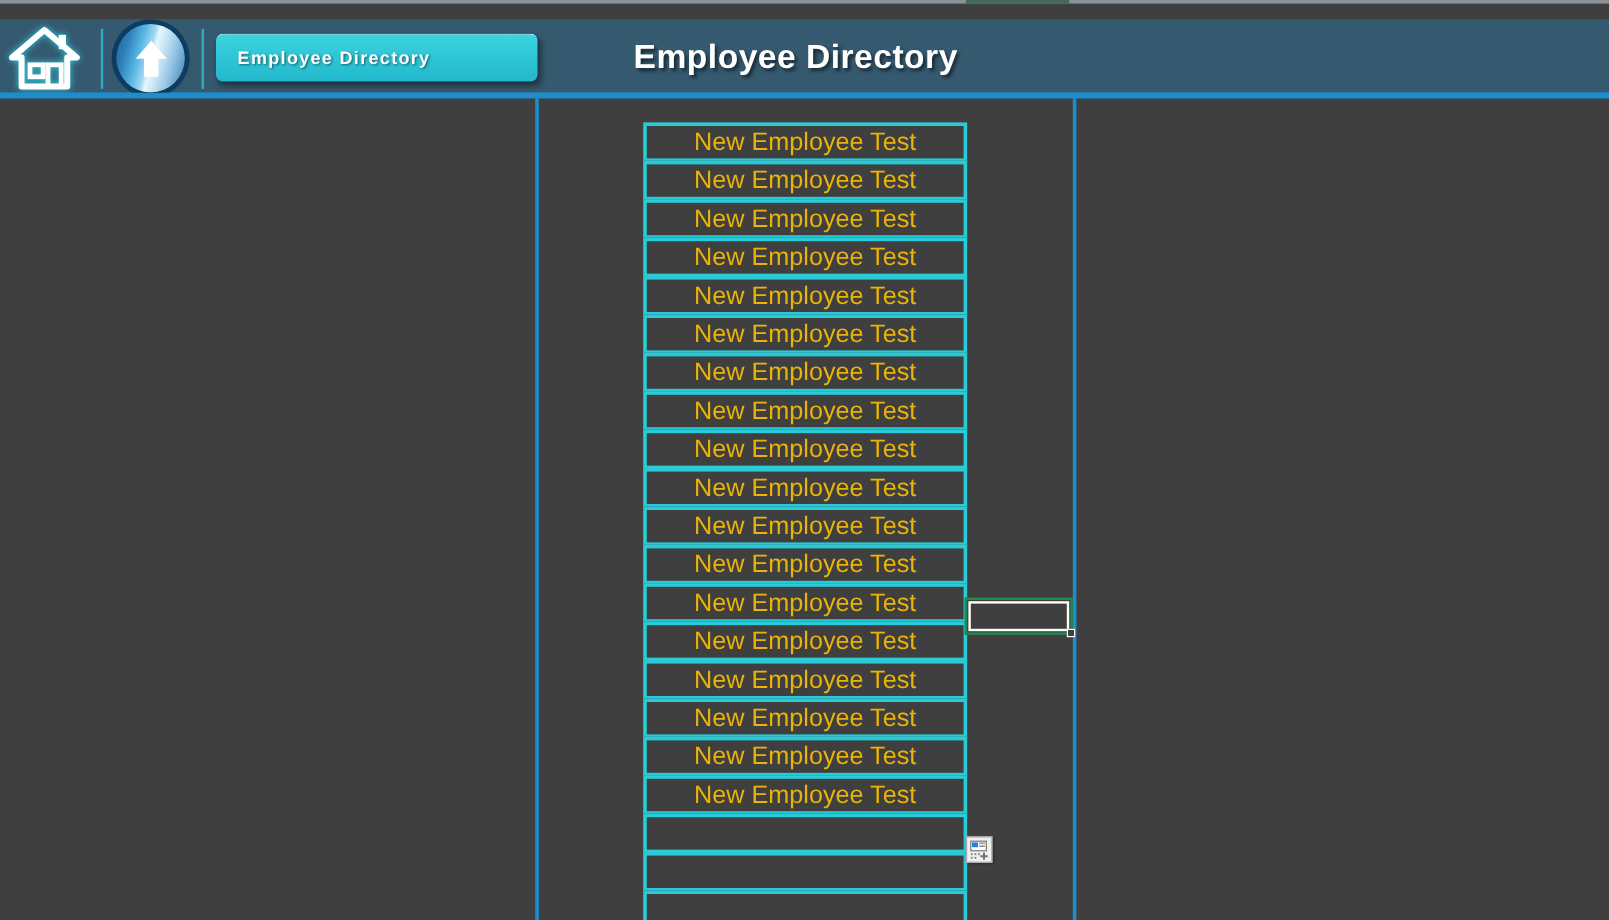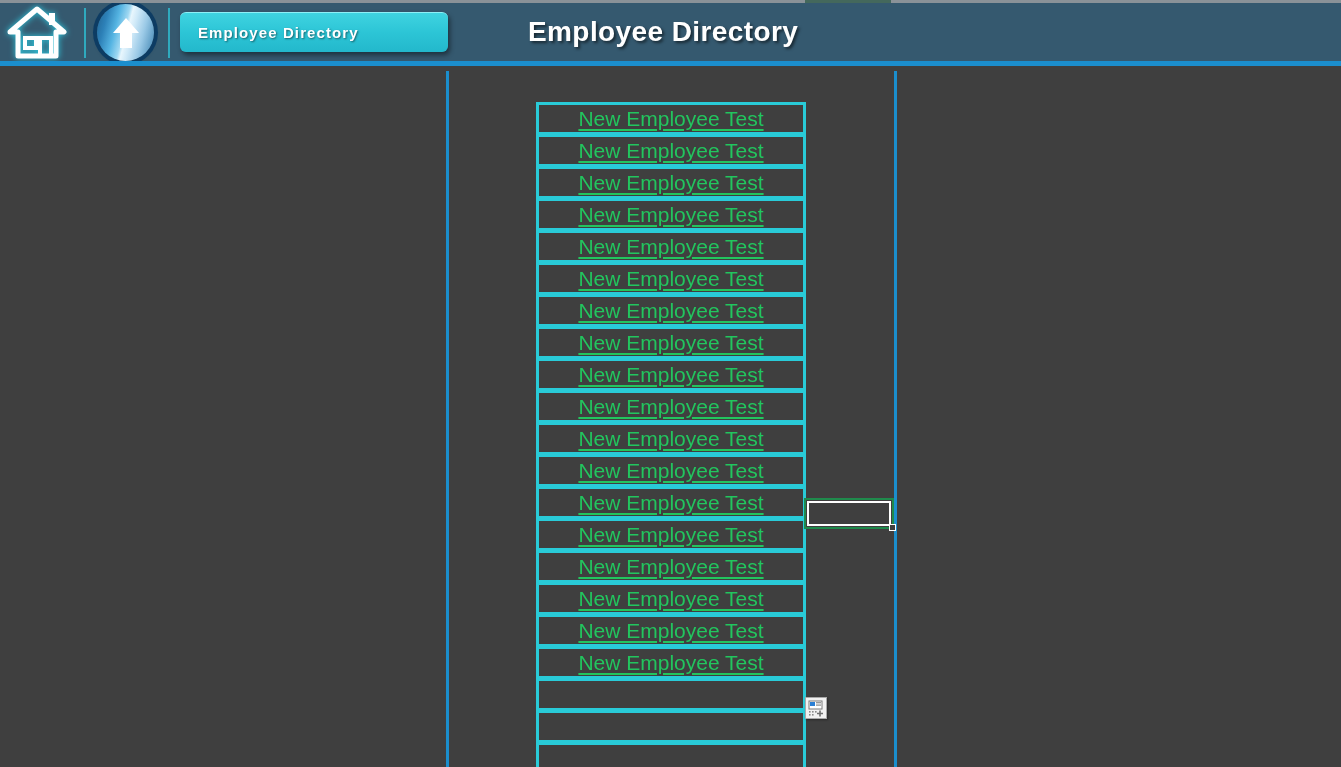--- a/index.html
+++ b/index.html
@@ -26,21 +26,21 @@
     top: 0;
     left: 805px;
     width: 86px;
     height: 3px;
     background: #44685c;
   }
 
   
   #header {
     position: absolute;
-    top: 0; left: 0;
+    top: 16px; left: 0;
     width: 1341px;
     height: 66px;
     background: #35596f;
     border-bottom: 5px solid #1b8ecd;
     z-index: 10;
     overflow: hidden;
   }
 
   .hdr-sep {
     position: absolute;
@@ -146,23 +146,22 @@
     border: 3px solid #29cbd8;
     background: #3f3f3f;
     margin-top: -1px;
     display: flex;
     align-items: center;
     justify-content: center;
     cursor: pointer;
   }
   .row:first-child { margin-top: 0; }
   .row-label {
-    color: #22c55e;
+    color: #eab308;
     font-size: 21px;
-    text-decoration: underline;
     text-underline-offset: 3px;
     white-space: nowrap;
     line-height: 1;
   }
   .row.empty { cursor: cell; }
 
   
   #sel-cell {
     position: absolute;
     left: 804px;

